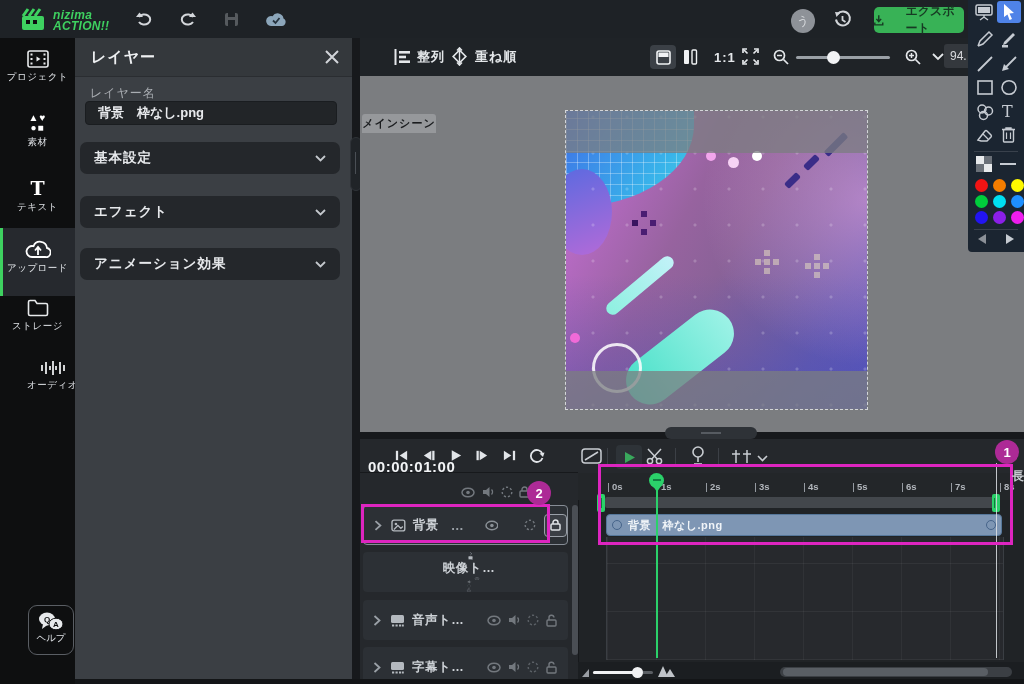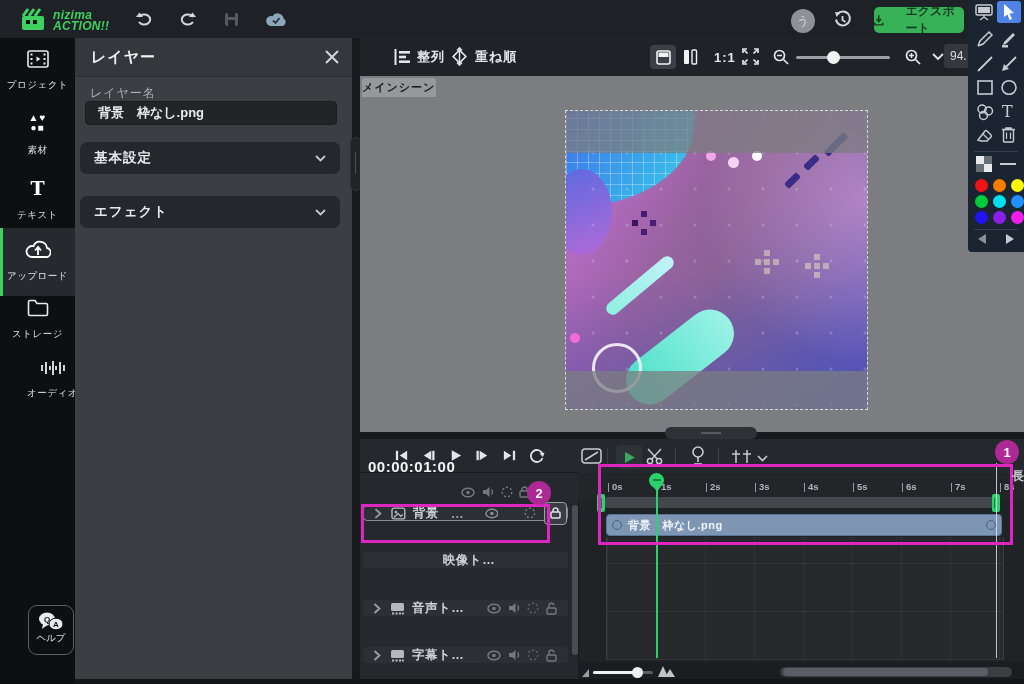--- a/index.html
+++ b/index.html
@@ -10,21 +10,21 @@
   
   .topbar{left:0;top:0;width:1024px;height:38px;background:#1e2226;}
   .brand-txt{line-height:11px;font-weight:bold;font-style:italic;color:#3ed160;font-size:12px;letter-spacing:.3px;}
   .tb-btn{display:flex;align-items:center;justify-content:center;}
   .export-btn{display:flex;align-items:center;gap:22px;justify-content:center;background:#38b256;border-radius:5px;
     color:#173a23;font-size:12px;font-weight:bold;}
   .avatar{border-radius:50%;background:#8e9298;color:#d8dbde;font-size:12px;display:flex;align-items:center;justify-content:center;}
   
   .sidebar{left:0;top:38px;width:75px;height:646px;background:#0e0f10;}
   .sb-item{width:75px;text-align:center;color:#dfe2e6;font-size:9.5px;}
-  .sb-item .lbl{display:block;margin-top:11px;letter-spacing:.5px;}
+  .sb-item .lbl{display:block;margin-top:3px;letter-spacing:.5px;}
   .sb-active{background:#26292e;}
   .sb-bar{left:0;width:3px;background:#3ed160;}
   .help-box{border:1px solid #5a5e64;border-radius:9px;text-align:center;color:#dfe2e6;font-size:9.5px;}
   
   .layers{left:75px;top:38px;width:277px;height:646px;background:#3b3f44;}
   .layers-head{left:75px;top:38px;width:277px;height:38px;background:#34383c;border-bottom:1px solid #2a2d31;
     display:flex;align-items:center;}
   .layers-title{margin-left:16px;color:#eef0f2;font-size:15px;font-weight:bold;letter-spacing:1px;}
   .field-label{color:#a9adb2;font-size:12px;letter-spacing:1px;}
   .name-input{background:#222528;border:1px solid #1a1d20;border-radius:4px;color:#e8eaed;font-size:13px;
@@ -37,42 +37,42 @@
   
   .stage-toolbar{left:360px;top:38px;width:664px;height:38px;background:#1f2327;}
   .st-label{color:#e4e7ea;font-size:13px;font-weight:bold;letter-spacing:1px;}
   .mini-btn{background:#3b4046;border-radius:4px;display:flex;align-items:center;justify-content:center;}
   .zoom-track{height:3px;background:#9aa0a6;border-radius:2px;}
   .zoom-thumb{width:13px;height:13px;border-radius:50%;background:#f2f3f5;}
   .zoom-val{background:#34383d;border-radius:3px;color:#d8dade;font-size:12px;display:flex;align-items:center;padding-left:6px;}
   
   .viewport{left:360px;top:76px;width:664px;height:356px;background:#7b7d80;}
   .scene-tab{background:#96989b;border-radius:3px 3px 0 0;color:#1a1c1e;font-size:11px;font-weight:bold;
-    display:flex;align-items:center;letter-spacing:1px;}
+    display:flex;align-items:center;justify-content:center;letter-spacing:1px;margin-top:36px;}
   .canvas{left:565px;top:110px;width:303px;height:300px;border:1px dashed #d4d6d9;box-sizing:border-box;overflow:hidden;}
   .art-base{position:absolute;inset:0;background:linear-gradient(118deg,#cf6fe2 0%,#b169bd 20%,#97639f 38%,#8a6298 52%,#77609f 68%,#665cae 82%,#5c58bb 100%);}
   .art-blue-glow{position:absolute;inset:0;background:radial-gradient(circle at 100% 30%,rgba(244,170,230,.5),transparent 45%),linear-gradient(to top,rgba(62,70,185,.4),transparent 45%);}
   .art-dotgrid{position:absolute;inset:0;background-image:radial-gradient(circle,rgba(255,255,255,.20) 1.3px,transparent 1.8px);background-size:34px 36px;background-position:10px 60px;}
   .art-grid{position:absolute;left:0;top:0;width:128px;height:96px;border-bottom-right-radius:95% 85%;
     background:repeating-linear-gradient(90deg,rgba(255,255,255,.30) 0 1px,transparent 1px 11px),
                repeating-linear-gradient(0deg,rgba(255,255,255,.30) 0 1px,transparent 1px 11px),
                linear-gradient(125deg,#3f6ee6,#38b4ea 70%,#4cd0d8);}
   .art-grid2{position:absolute;left:-14px;top:58px;width:60px;height:86px;border-radius:50%;
     background:linear-gradient(160deg,#5a6ae0,#b46ad8);}
   .plus{width:6px;height:6px;}
   .dash-seg{width:17px;height:7px;border-radius:2px;background:#3a2d88;transform:rotate(-45deg);}
   .dim{position:absolute;left:0;width:100%;background:rgba(123,125,128,.75);}
   .divider-h{left:360px;top:432px;width:664px;height:7px;background:#17191c;}
   .h-handle{left:665px;top:427px;width:92px;height:12px;background:#2e3237;border-radius:6px;}
   .h-handle::after{content:"";position:absolute;left:36px;top:5px;width:20px;height:2px;background:#565b61;}
   
   .bl{left:360px;top:439px;width:218px;height:245px;background:#25282c;}
   .bl-head{left:360px;top:439px;width:218px;height:33px;border-bottom:1px solid #17191c;display:flex;align-items:center;justify-content:center;gap:12px;}
   .timecode{color:#f2f4f6;font-size:15px;font-weight:bold;letter-spacing:.5px;font-family:"Liberation Sans","DejaVu Sans",sans-serif;}
-  .track-row{left:363px;width:205px;height:16px;background:#2c3035;border-radius:4px;display:flex;align-items:center;box-sizing:border-box;}
+  .track-row{left:363px;width:205px;height:40px;background:#2c3035;border-radius:4px;display:flex;align-items:center;box-sizing:border-box;}
   .track-row.sel{border:1px solid #878d96;}
   .track-lbl{color:#ced2d7;font-size:12.5px;font-weight:bold;margin-left:7px;letter-spacing:.5px;white-space:nowrap;}
   .lockbox{width:21px;height:21px;border:1px solid #9aa0a8;background:#3a3e44;border-radius:4px;display:flex;align-items:center;justify-content:center;}
   .br{left:578px;top:439px;width:446px;height:245px;background:#202326;border-left:1px solid #17191c;}
   .tl-toolbar{left:578px;top:439px;width:446px;height:34px;background:#25282c;border-bottom:1px solid #17191c;}
   .tl-sep{width:1px;height:18px;background:#3c4046;}
   .ruler{left:578px;top:473px;width:446px;height:27px;background:#232629;}
   .tick{position:absolute;top:10px;width:1px;height:9px;background:#959aa1;}
   .tick-lbl{position:absolute;top:8px;color:#b2b6bc;font-size:9.5px;font-weight:bold;}
   .tl-col{left:606px;top:537px;width:396px;height:123px;background:#27292d;border-left:1px solid #3a3e43;border-right:1px solid #3a3e43;
@@ -252,20 +252,26 @@
     <svg class="ic" width="11" height="7" viewBox="0 0 11 7">
         <path d="M1 1 L5.5 5.5 L10 1" stroke="#c4c8cd" stroke-width="1.8" fill="none"></path>
       </svg>
   </div>
   <div class="abs accordion" style="left:80px;top:196px;width:260px;height:32px;">
     <span>エフェクト</span>
     <svg class="ic" width="11" height="7" viewBox="0 0 11 7">
         <path d="M1 1 L5.5 5.5 L10 1" stroke="#c4c8cd" stroke-width="1.8" fill="none"></path>
       </svg>
   </div>
+  <div class="abs accordion" style="left:80px;top:248px;width:260px;height:32px;">
+    <span>アニメーション効果</span>
+    <svg class="ic" width="11" height="7" viewBox="0 0 11 7">
+        <path d="M1 1 L5.5 5.5 L10 1" stroke="#c4c8cd" stroke-width="1.8" fill="none"></path>
+      </svg>
+  </div>
 
   <div class="abs divider-v"></div>
   <div class="abs v-handle"></div>
 
   <div class="abs stage-toolbar"></div>
   <div class="abs" style="left:374px;top:48px;display:flex;align-items:center;gap:6px;cursor:pointer;padding-left:20px;">
     <svg class="ic" width="17" height="16" viewBox="0 0 17 16">
       <line x1="1.5" y1="0" x2="1.5" y2="16" stroke="#e4e7ea" stroke-width="2"></line>
       <rect x="5" y="2" width="11" height="2.6" fill="#e4e7ea"></rect>
         <rect x="5" y="6.7" width="7" height="2.6" fill="#e4e7ea"></rect>

